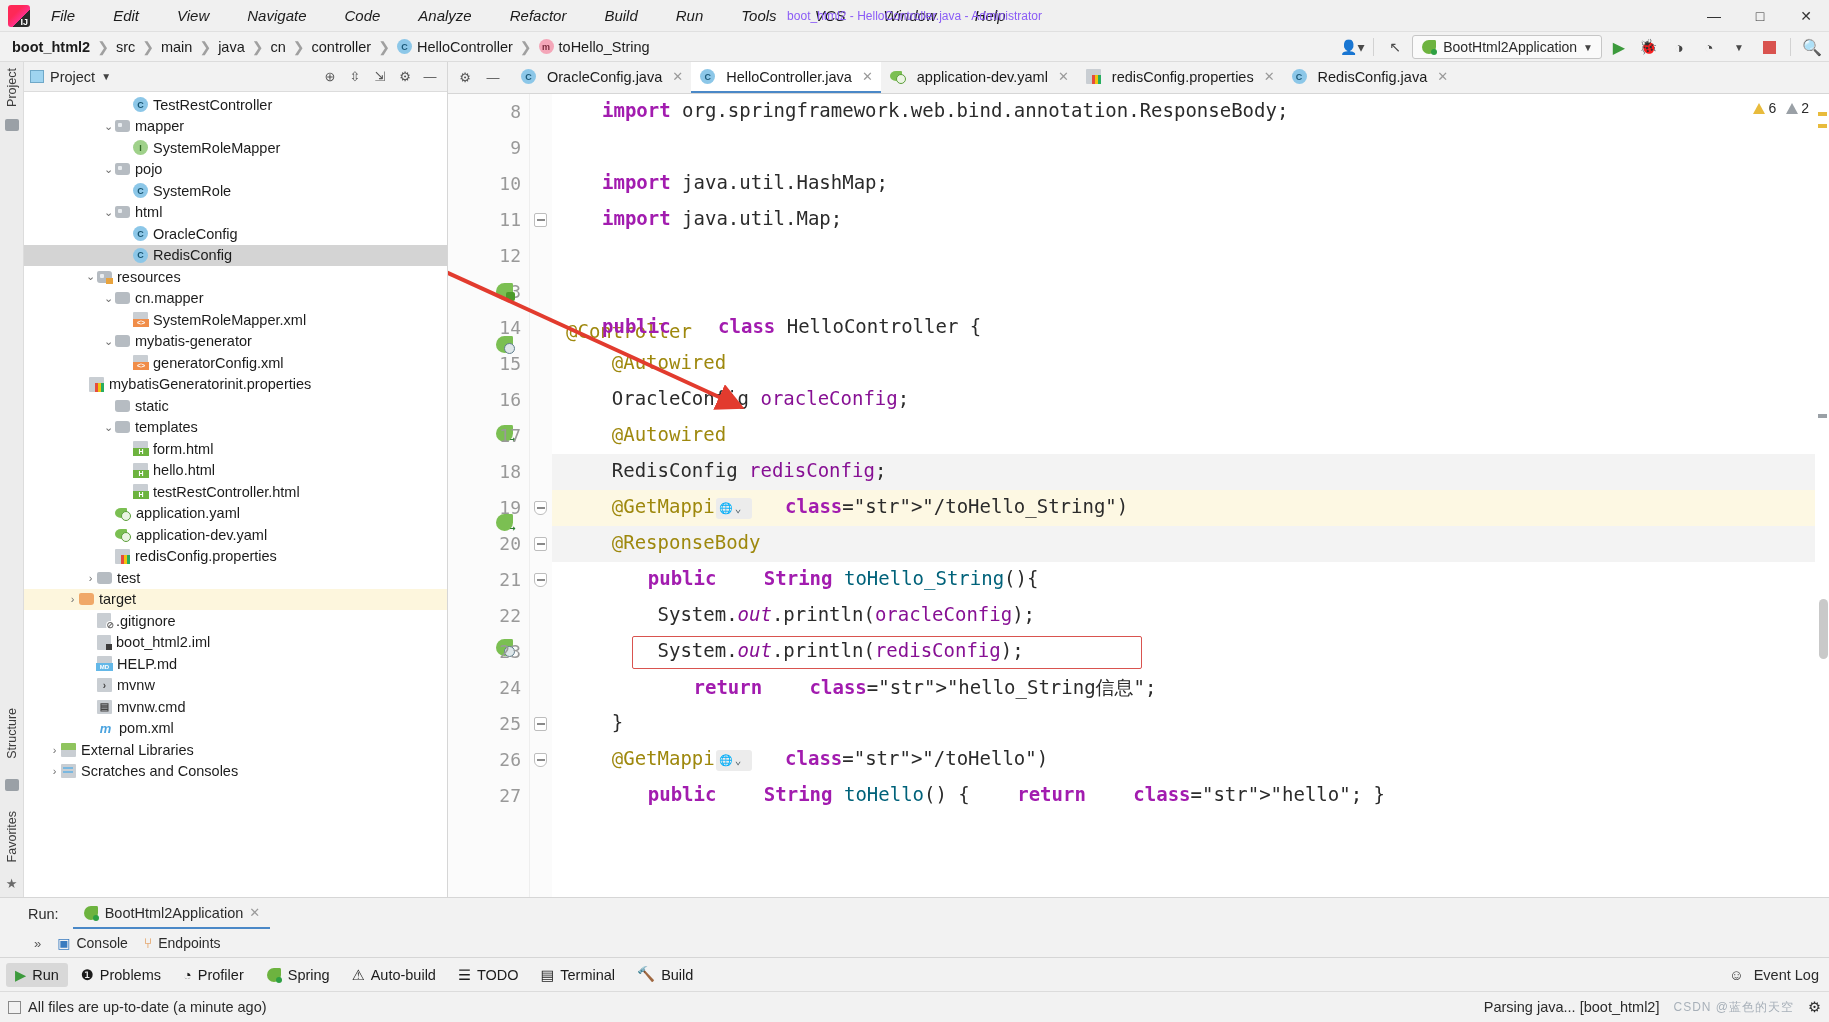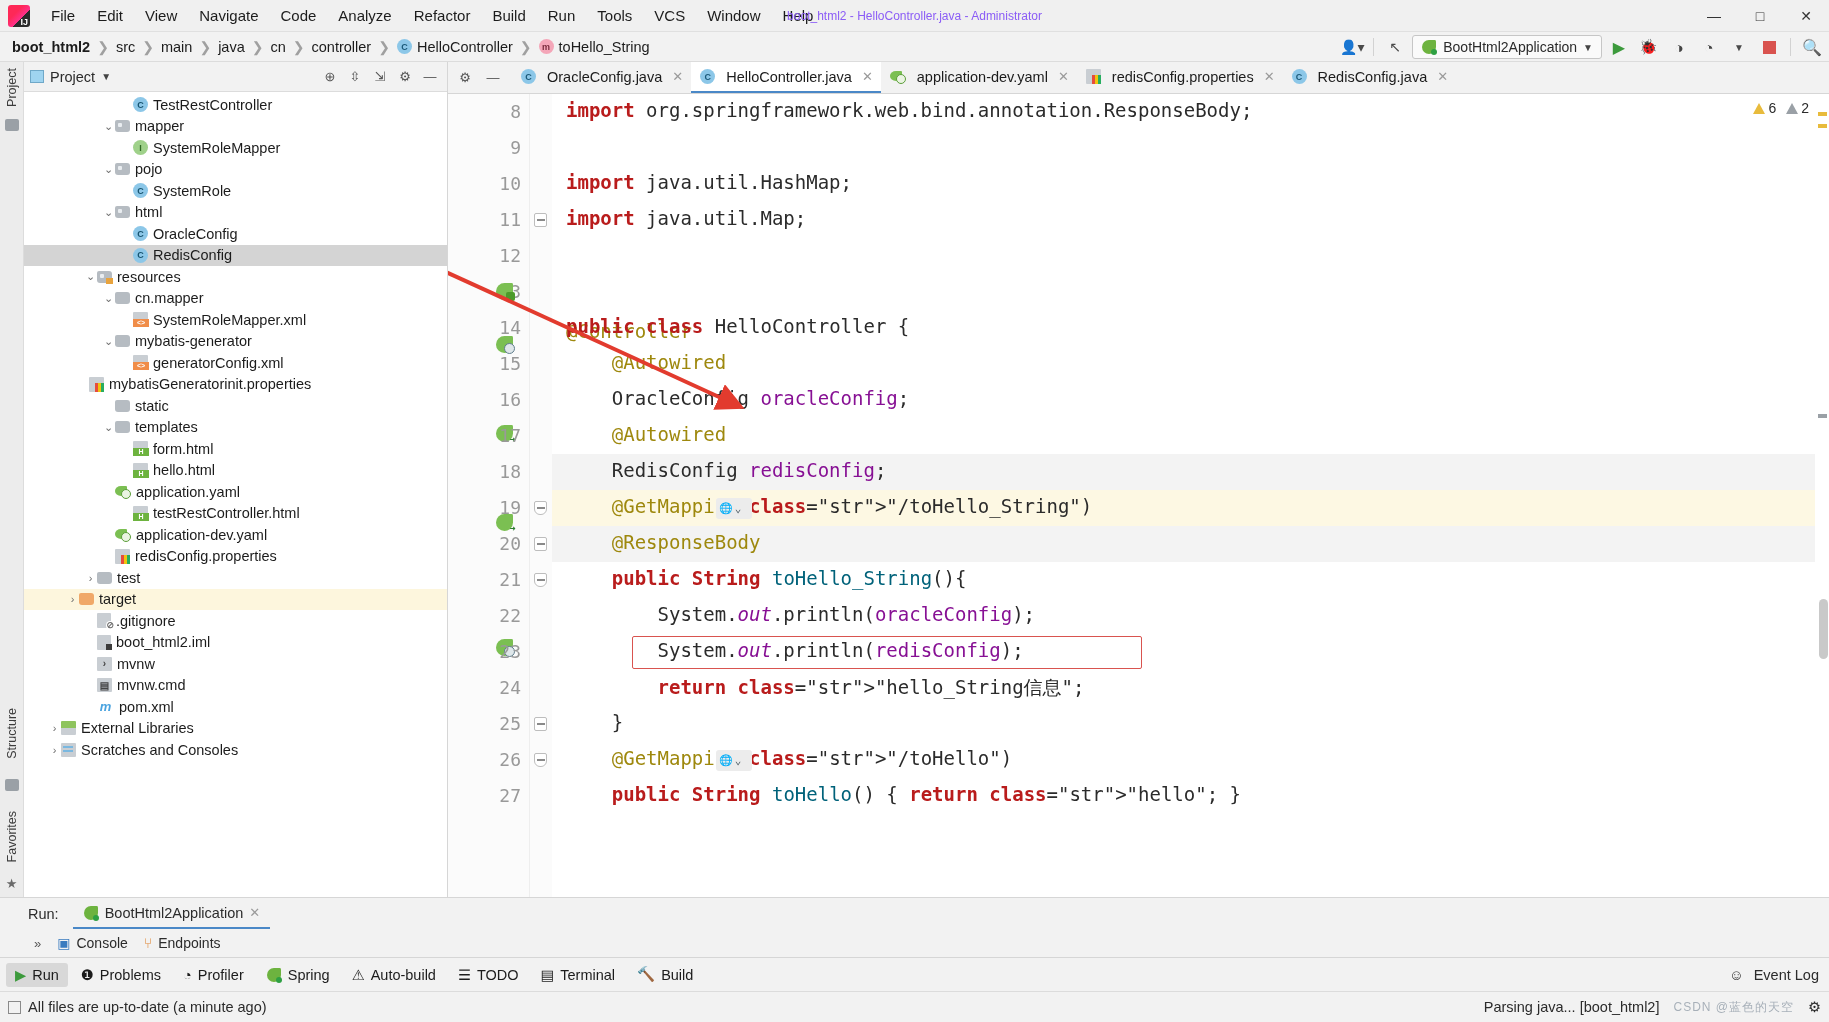--- a/index.html
+++ b/index.html
@@ -8,21 +8,21 @@
     background:#f2f2f2; }
 
   
   .titlebar { height:32px; background:#f0f0f0; display:flex; align-items:center;
     border-bottom:1px solid #e0e0e0; position:relative; }
   .ij-logo { width:22px; height:22px; margin:0 10px 0 8px; border-radius:3px;
     background:linear-gradient(135deg,#fe2857 0%,#fe2857 35%,#ff318c 60%,#2b2b2b 60%,#2b2b2b 100%);
     position:relative; }
   .ij-logo::after { content:"IJ"; position:absolute; right:2px; bottom:0px; font-size:9px;
     color:#fff; font-weight:bold; }
-  .menu { display:flex; align-items:flex-start; gap:0px; }
+  .menu { display:flex; align-items:flex-start; gap:16px;font-style:italic; }
   .menu-item { padding:3px 11px; font-size:15px; color:#1c1c1c; cursor:default; white-space:nowrap; }
   .win-title { position:absolute; left:0; right:0; text-align:center; font-size:12px;
     color:#8b5cf6; pointer-events:none; }
   .win-btns { position:absolute; right:0; top:0; height:32px; display:flex; align-items:center; }
   .win-btn { width:46px; height:32px; display:flex; align-items:center; justify-content:center;
     font-size:14px; color:#333; }
 
   
   .navbar { height:30px; background:#f2f2f2; display:flex; align-items:center;
     border-bottom:1px solid #dcdcdc; padding-left:12px; position:relative; }
@@ -132,21 +132,21 @@
   .gutter { width:82px; background:#fbfbfb; border-right:1px solid #eee; flex:none; position:relative; }
   .fold { width:22px; background:#fbfbfb; flex:none; position:relative; }
   .code { flex:1; position:relative; background:#fff; }
   .ln { position:absolute; right:8px; color:#999; font-size:18px;
     font-family:"DejaVu Sans Mono", monospace; }
   .gmark { position:absolute; left:48px; width:18px; height:18px; }
   .cline { position:absolute; left:0; right:0; height:36px; }
   .cline.hl { background:#fdf8e3; }
   .cline.gray { background:#f3f3f3; }
   .ctext { position:absolute; left:14px; white-space:pre; }
-  .kw { color:#b91c1c; font-weight:bold; }
+  .kw { color:#a21caf; font-weight:bold;margin-left:36px; }
   .ann { color:#9e880d; }
   .fld { color:#871094; }
   .mth-n { color:#00627a; }
   .sfield { color:#871094; font-style:italic; }
   .plain { color:#000; }
   .redbox { position:absolute; border:1px solid #d9534f; border-radius:2px; }
   .gbean { width:17px; height:17px; border-radius:60% 10% 60% 60%; background:#7bbf52;
     position:relative; }
   .gbean::after { content:""; position:absolute; right:-2px; bottom:-1px; width:9px; height:9px;
     border-radius:2px; background:#4c9a2a; }
@@ -390,29 +390,29 @@
         <div class="row" style="padding-left: 96px;">
           <span class="arrow"></span>
           <span class="ico ic-html"></span>
           <span>form.html</span>
         </div>
         <div class="row" style="padding-left: 96px;">
           <span class="arrow"></span>
           <span class="ico ic-html"></span>
           <span>hello.html</span>
         </div>
+        <div class="row" style="padding-left: 96px;">
+          <span class="arrow"></span>
+          <span class="ico ic-html"></span>
+          <span>testRestController.html</span>
+        </div>
         <div class="row" style="padding-left: 78px;">
           <span class="arrow"></span>
           <span class="ico ic-yaml"></span>
           <span>application.yaml</span>
-        </div>
-        <div class="row" style="padding-left: 96px;">
-          <span class="arrow"></span>
-          <span class="ico ic-html"></span>
-          <span>testRestController.html</span>
         </div>
         <div class="row" style="padding-left: 78px;">
           <span class="arrow"></span>
           <span class="ico ic-yaml"></span>
           <span>application-dev.yaml</span>
         </div>
         <div class="row" style="padding-left: 78px;">
           <span class="arrow"></span>
           <span class="ico ic-props"></span>
           <span>redisConfig.properties</span>
@@ -429,20 +429,25 @@
         </div>
         <div class="row" style="padding-left: 60px;">
           <span class="arrow"></span>
           <span class="ico ic-file git"></span>
           <span>.gitignore</span>
         </div>
         <div class="row" style="padding-left: 60px;">
           <span class="arrow"></span>
           <span class="ico ic-file iml"></span>
           <span>boot_html2.iml</span>
+        </div>
+        <div class="row" style="padding-left: 60px;">
+          <span class="arrow"></span>
+          <span class="ico ic-md"></span>
+          <span>HELP.md</span>
         </div>
         <div class="row" style="padding-left: 60px;">
           <span class="arrow"></span>
           <span class="ico ic-script">›</span>
           <span>mvnw</span>
         </div>
         <div class="row" style="padding-left: 60px;">
           <span class="arrow"></span>
           <span class="ico ic-script">▤</span>
           <span>mvnw.cmd</span>

